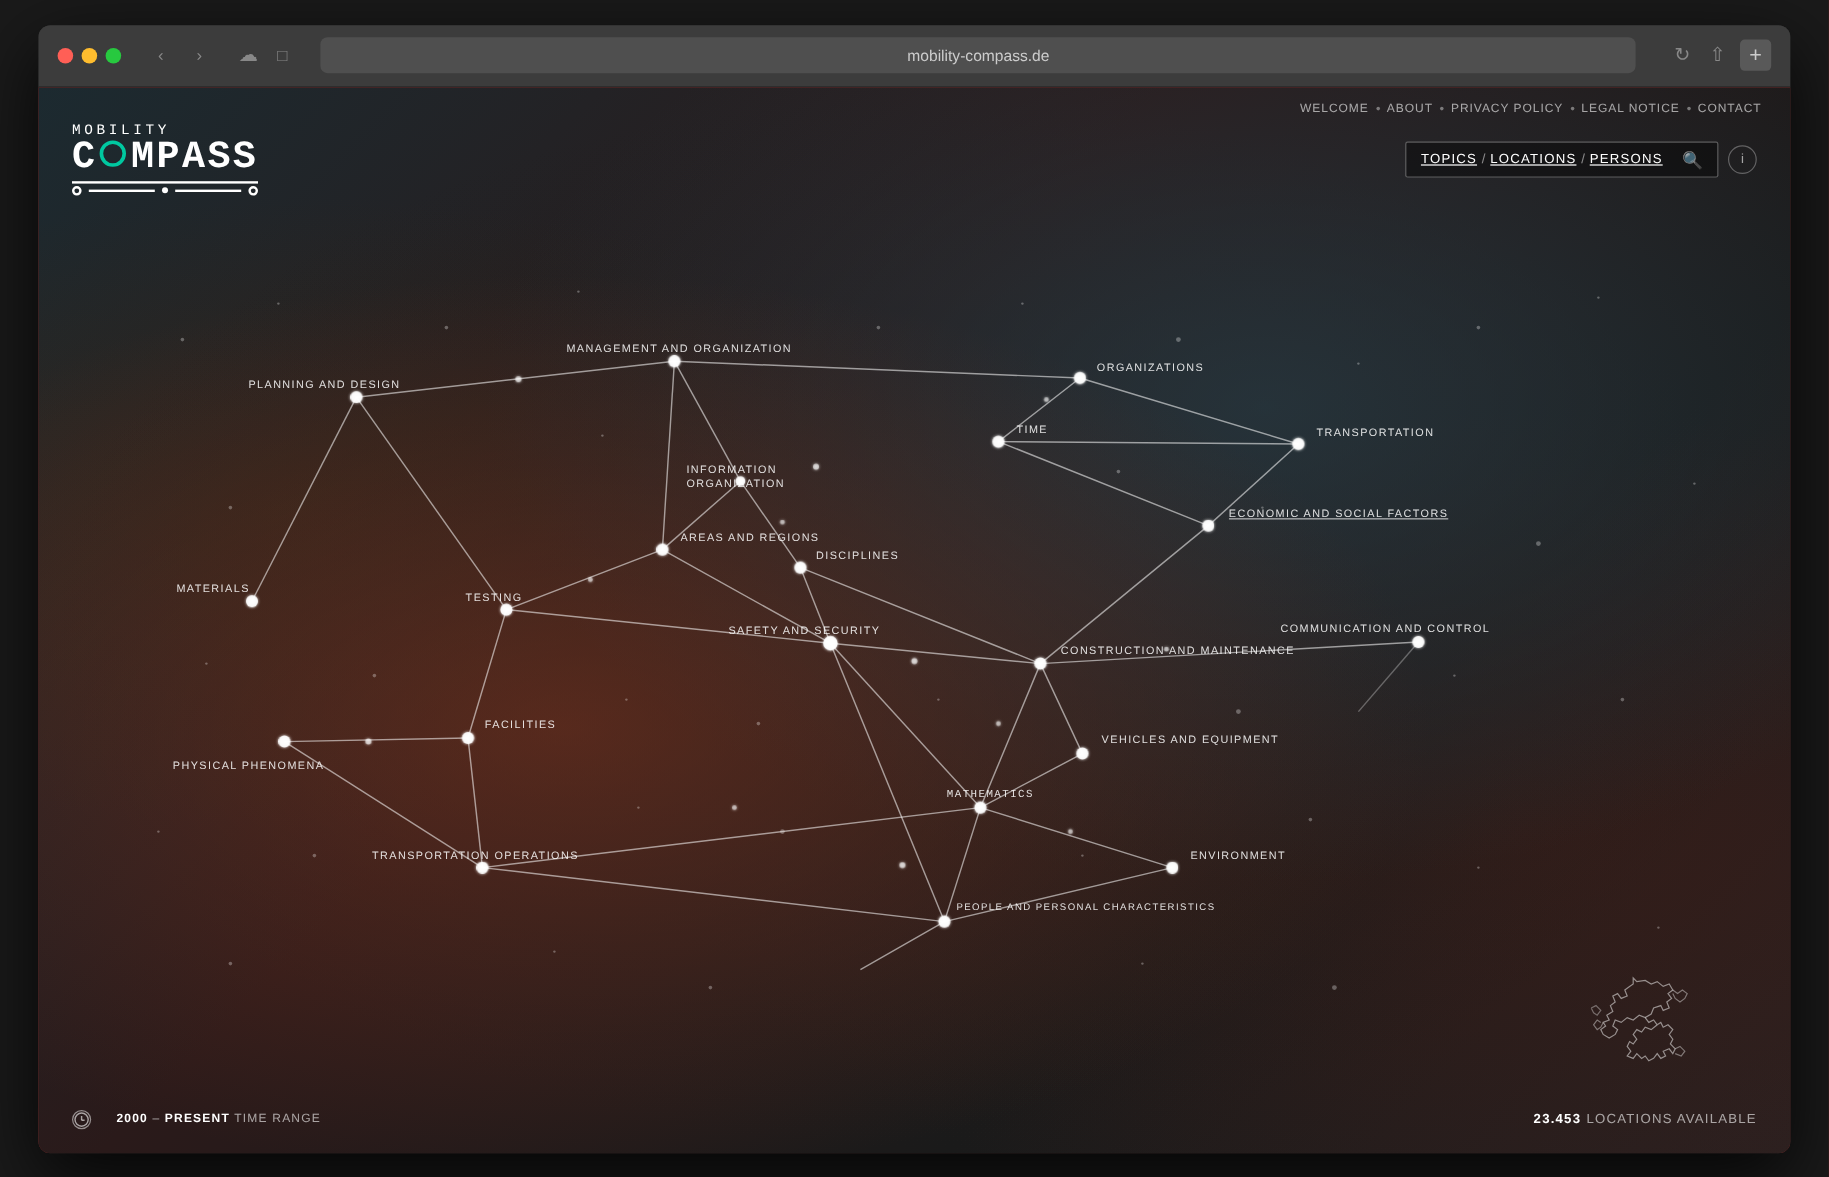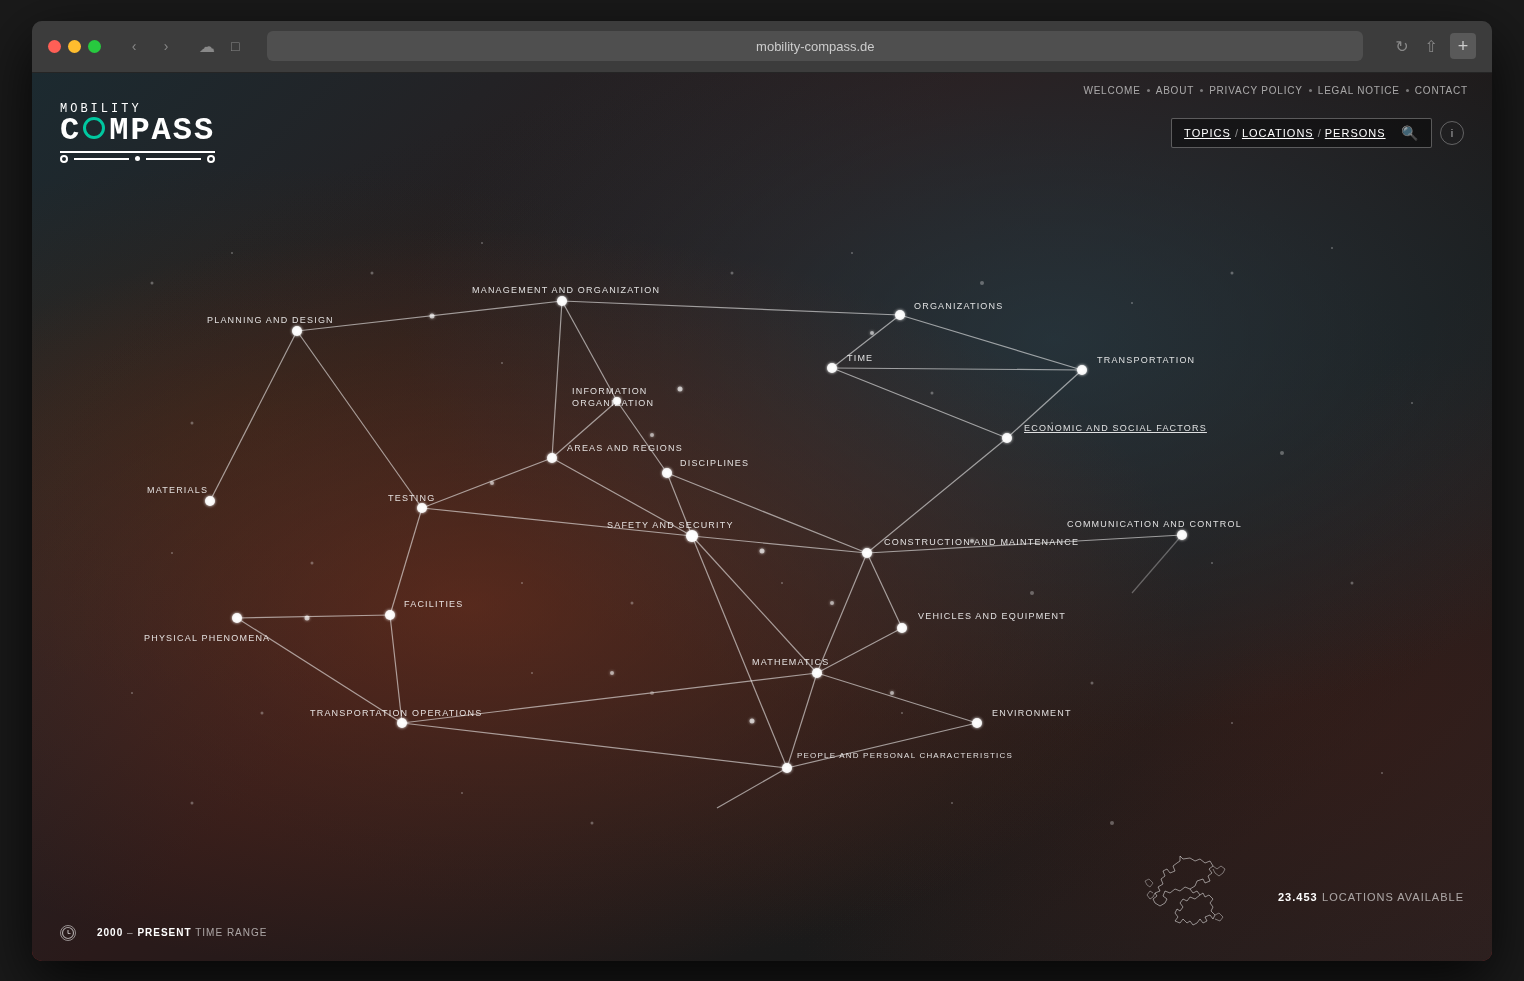--- a/index.html
+++ b/index.html
@@ -404,21 +404,21 @@
       margin-bottom: 2px;
     }
 
     
     .bottom-right {
       position: absolute;
       bottom: 20px;
       right: 28px;
       z-index: 10;
       display: flex;
-      flex-direction: row;
+      flex-direction: column;
       align-items: center;
       gap: 23px;
     }
 
     .locations-count-bold {
       color: white;
       font-weight: 600;
       font-size: 11px;
       letter-spacing: 1px;
     }
@@ -710,21 +710,21 @@
     <div class="node-label" style="left:535px; top:370px;">AREAS AND REGIONS</div>
     <div class="node-label" style="left:648px; top:385px;">DISCIPLINES</div>
     <div class="node-label" style="left:356px; top:420px;">TESTING</div>
     <div class="node-label" style="left:115px; top:412px;">MATERIALS</div>
     <div class="node-label" style="left:575px; top:447px;">SAFETY AND SECURITY</div>
     <div class="node-label" style="left:852px; top:464px;">CONSTRUCTION AND MAINTENANCE</div>
     <div class="node-label" style="left:1035px; top:446px;">COMMUNICATION AND CONTROL</div>
     <div class="node-label" style="left:372px; top:526px;">FACILITIES</div>
     <div class="node-label" style="left:112px; top:528px;margin-top:32px;">PHYSICAL PHENOMENA</div>
     <div class="node-label" style="left:886px; top:538px;">VEHICLES AND EQUIPMENT</div>
-    <div class="node-label" style="left:720px; top:584px;">MATHEMATICS</div>
+    <div class="node-label" style="left:757px; top:584px;font-family:Liberation Mono, monospace;">MATHEMATICS</div>
     <div class="node-label" style="left:278px; top:635px;">TRANSPORTATION OPERATIONS</div>
     <div class="node-label" style="left:960px; top:635px;">ENVIRONMENT</div>
     <div class="node-label" style="left:765px; top:678px; font-size:8px;">PEOPLE AND PERSONAL CHARACTERISTICS</div>
 
 
     <div class="bottom-left">
       <div class="time-icon">
         <svg width="14" height="14" viewBox="0 0 14 14">
           <circle cx="7" cy="7" r="5.5" stroke="rgba(255,255,255,0.6)" stroke-width="1.2" fill="none"></circle>
           <line x1="7" y1="4" x2="7" y2="7.5" stroke="rgba(255,255,255,0.6)" stroke-width="1.2"></line>

